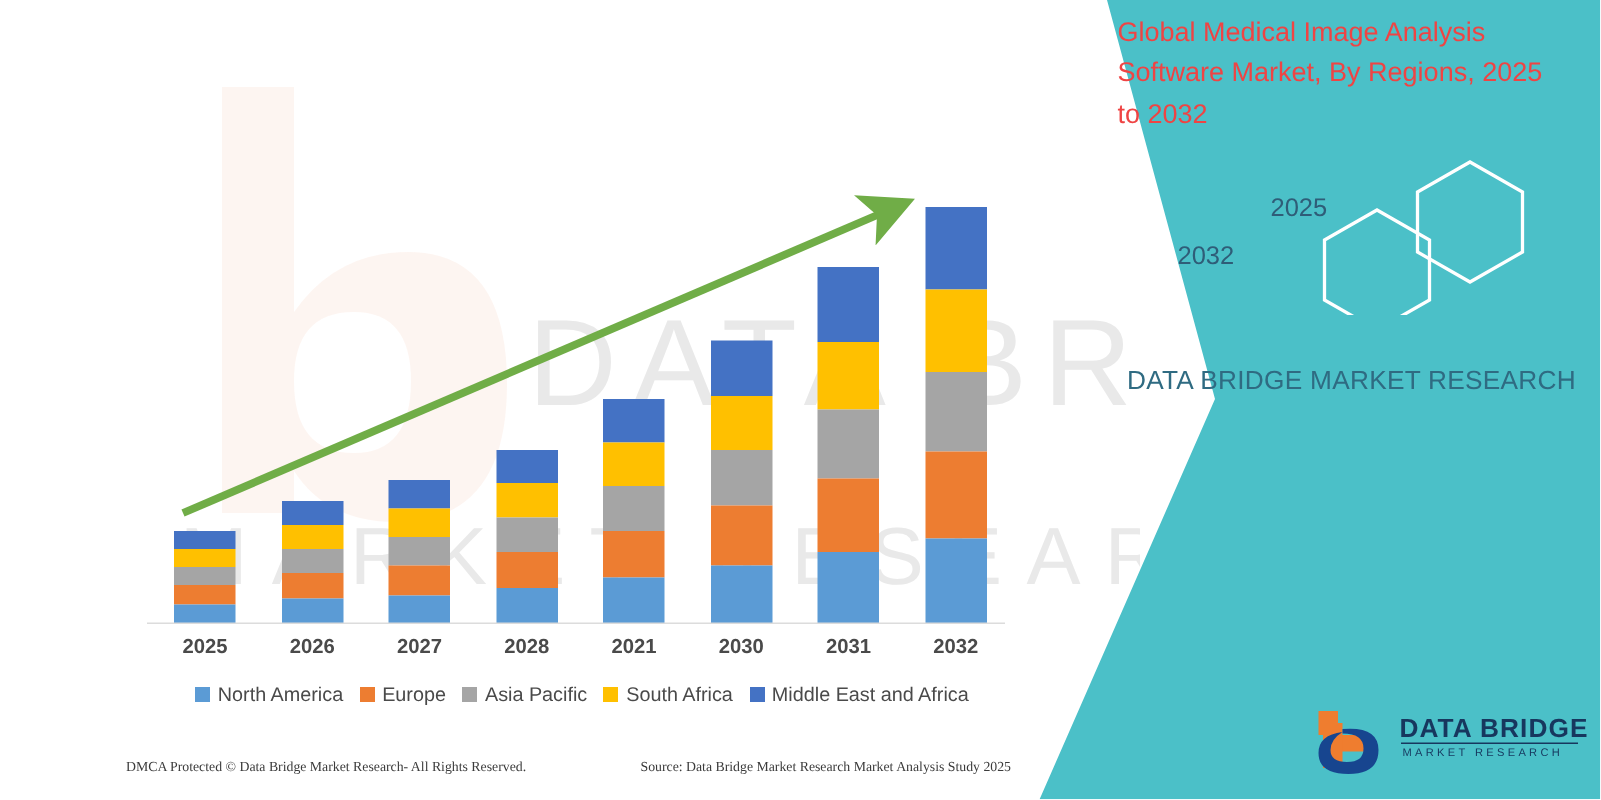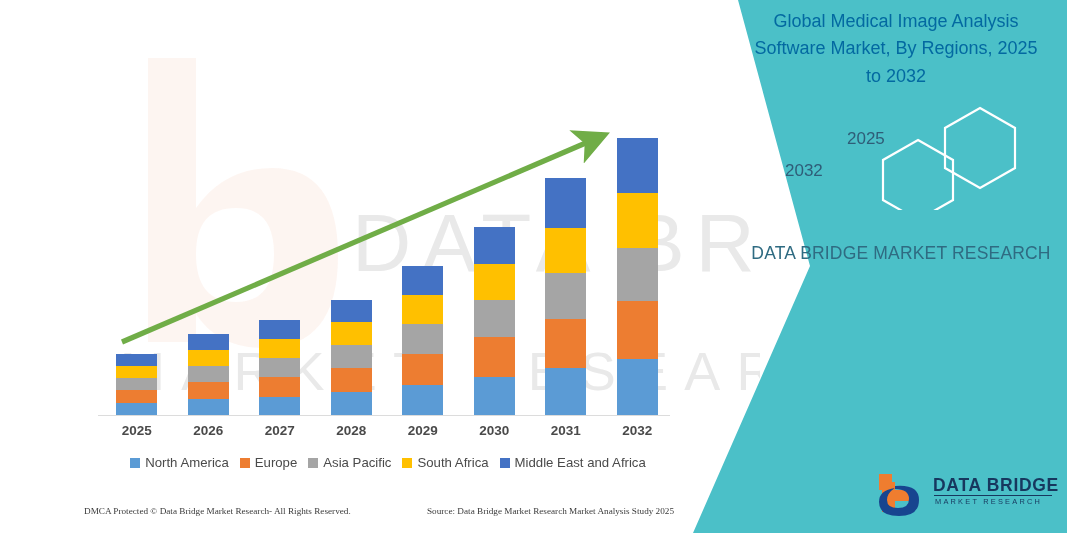--- a/index.html
+++ b/index.html
@@ -45,21 +45,21 @@
 
   
   .footer{position:absolute;left:0;top:506px;width:760px;height:22px;}
   .f-left{position:absolute;left:84px;top:0;font-size:9.2px;color:#3b3b3b;font-family:"Liberation Serif",serif;white-space:nowrap;}
   .f-right{position:absolute;left:427px;top:0;font-size:9.2px;color:#3b3b3b;font-family:"Liberation Serif",serif;white-space:nowrap;}
 
   
   .right-panel{position:absolute;left:0;top:0;width:1067px;height:533px;pointer-events:none;}
   .right-content{position:absolute;left:735px;top:0;width:332px;height:533px;}
 
-  .rp-title{position:absolute;left:10px;top:8px;width:302px;text-align:center;color:#0369a1;
+  .rp-title{position:absolute;left:10px;top:8px;width:302px;text-align:left;color:#ef4444;
       font-size:18px;line-height:1.52;font-weight:400;}
 
   .hexwrap{position:absolute;left:80px;top:100px;width:240px;height:110px;}
   .hex-label{position:absolute;font-size:17px;color:#2f5d78;}
   .hex-2025{left:112px;top:129px;}
   .hex-2032{left:50px;top:161px;}
 
   .dbmr{position:absolute;left:16px;top:240px;width:300px;text-align:center;color:#2f6b82;
       font-size:17.5px;line-height:1.5;letter-spacing:.01em;}
 
@@ -159,21 +159,21 @@
         </defs>
         <line x1="24" y1="232" x2="490" y2="32" stroke="#70ad47" stroke-width="5.2" marker-end="url(#ah)"></line>
       </svg>
     </div>
 
     <div class="xlabels" id="xlabels">
         <div class="xlab" style="left: 8.75px;">2025</div>
         <div class="xlab" style="left: 80.25px;">2026</div>
         <div class="xlab" style="left: 151.75px;">2027</div>
         <div class="xlab" style="left: 223.25px;">2028</div>
-        <div class="xlab" style="left: 294.75px;">2029</div>
+        <div class="xlab" style="left: 294.75px;">2021</div>
         <div class="xlab" style="left: 366.25px;">2030</div>
         <div class="xlab" style="left: 437.75px;">2031</div>
         <div class="xlab" style="left: 509.25px;">2032</div>
       </div>
 
     <div class="legend" id="legend">
         <div class="lg">
           <span class="lg-sw" style="background: rgb(91, 155, 213);"></span>
           <span class="lg-tx">North America</span>
         </div>

